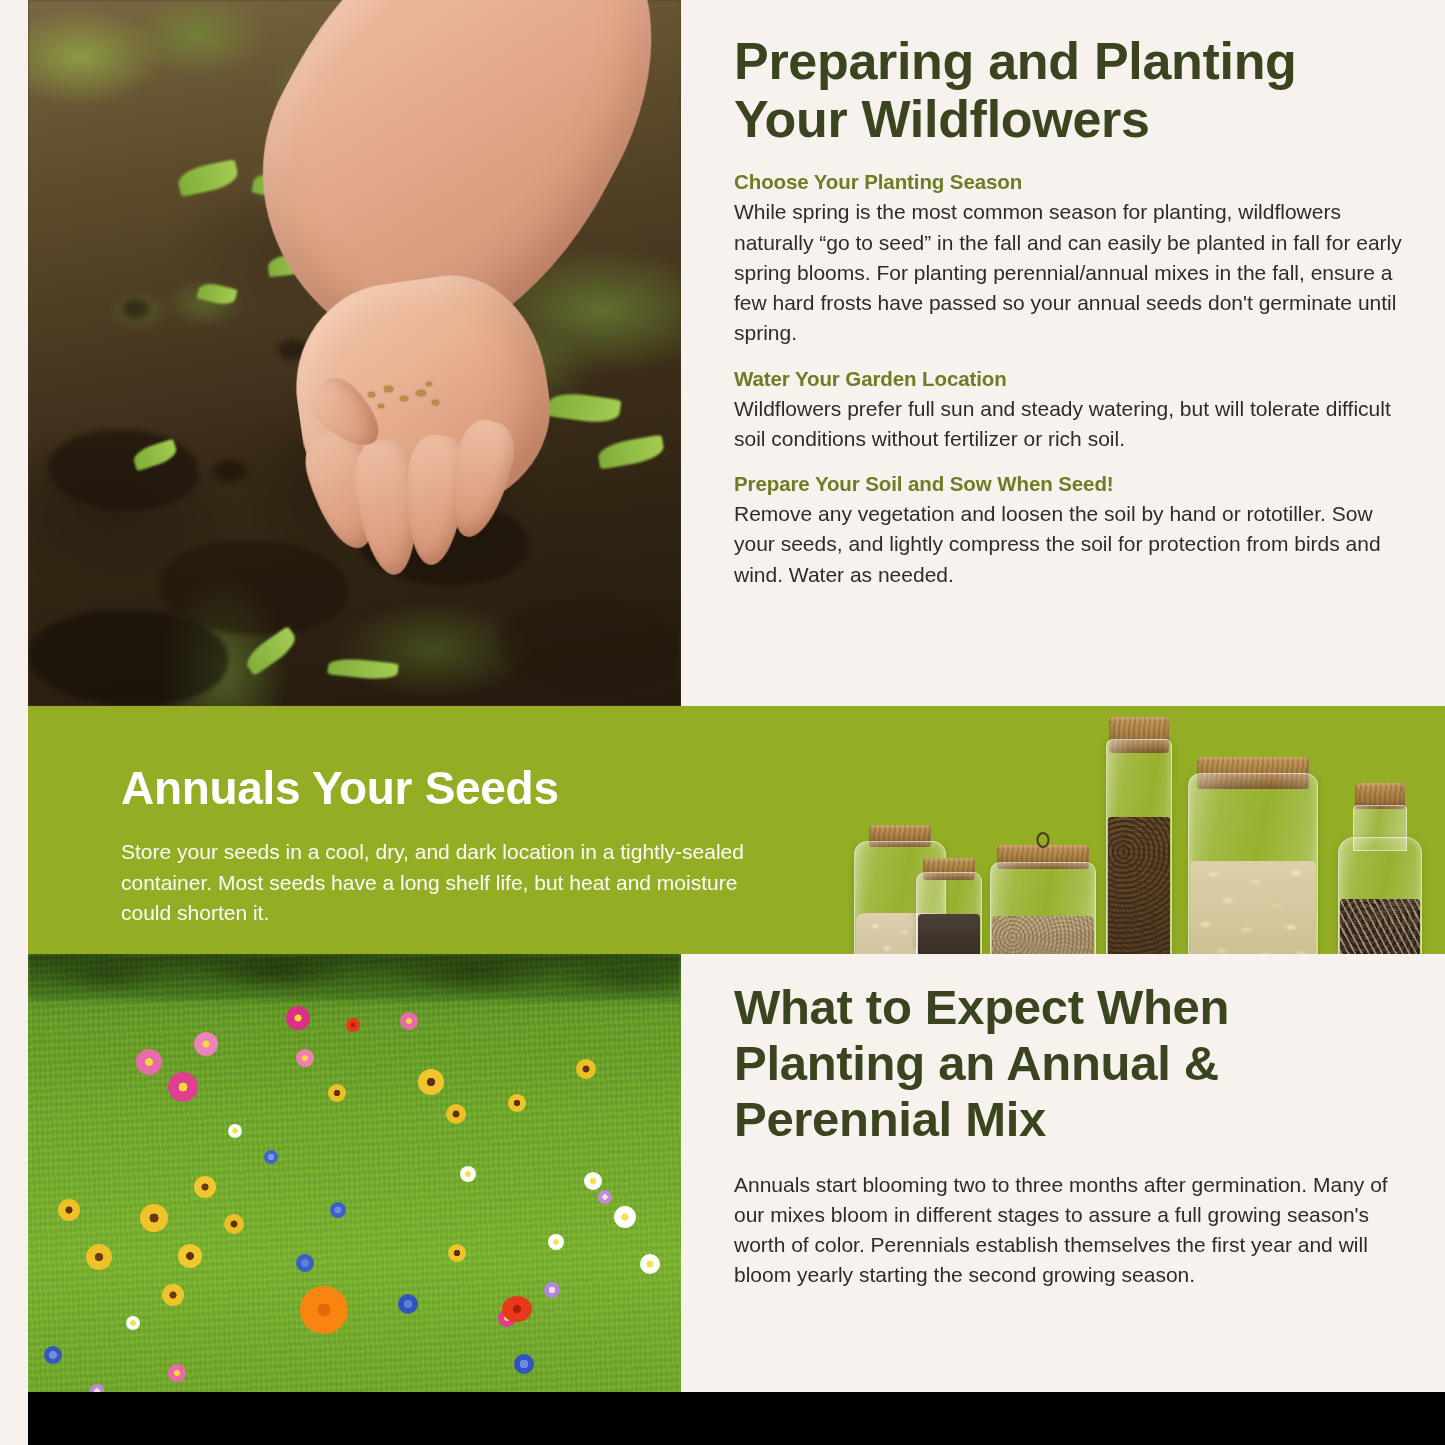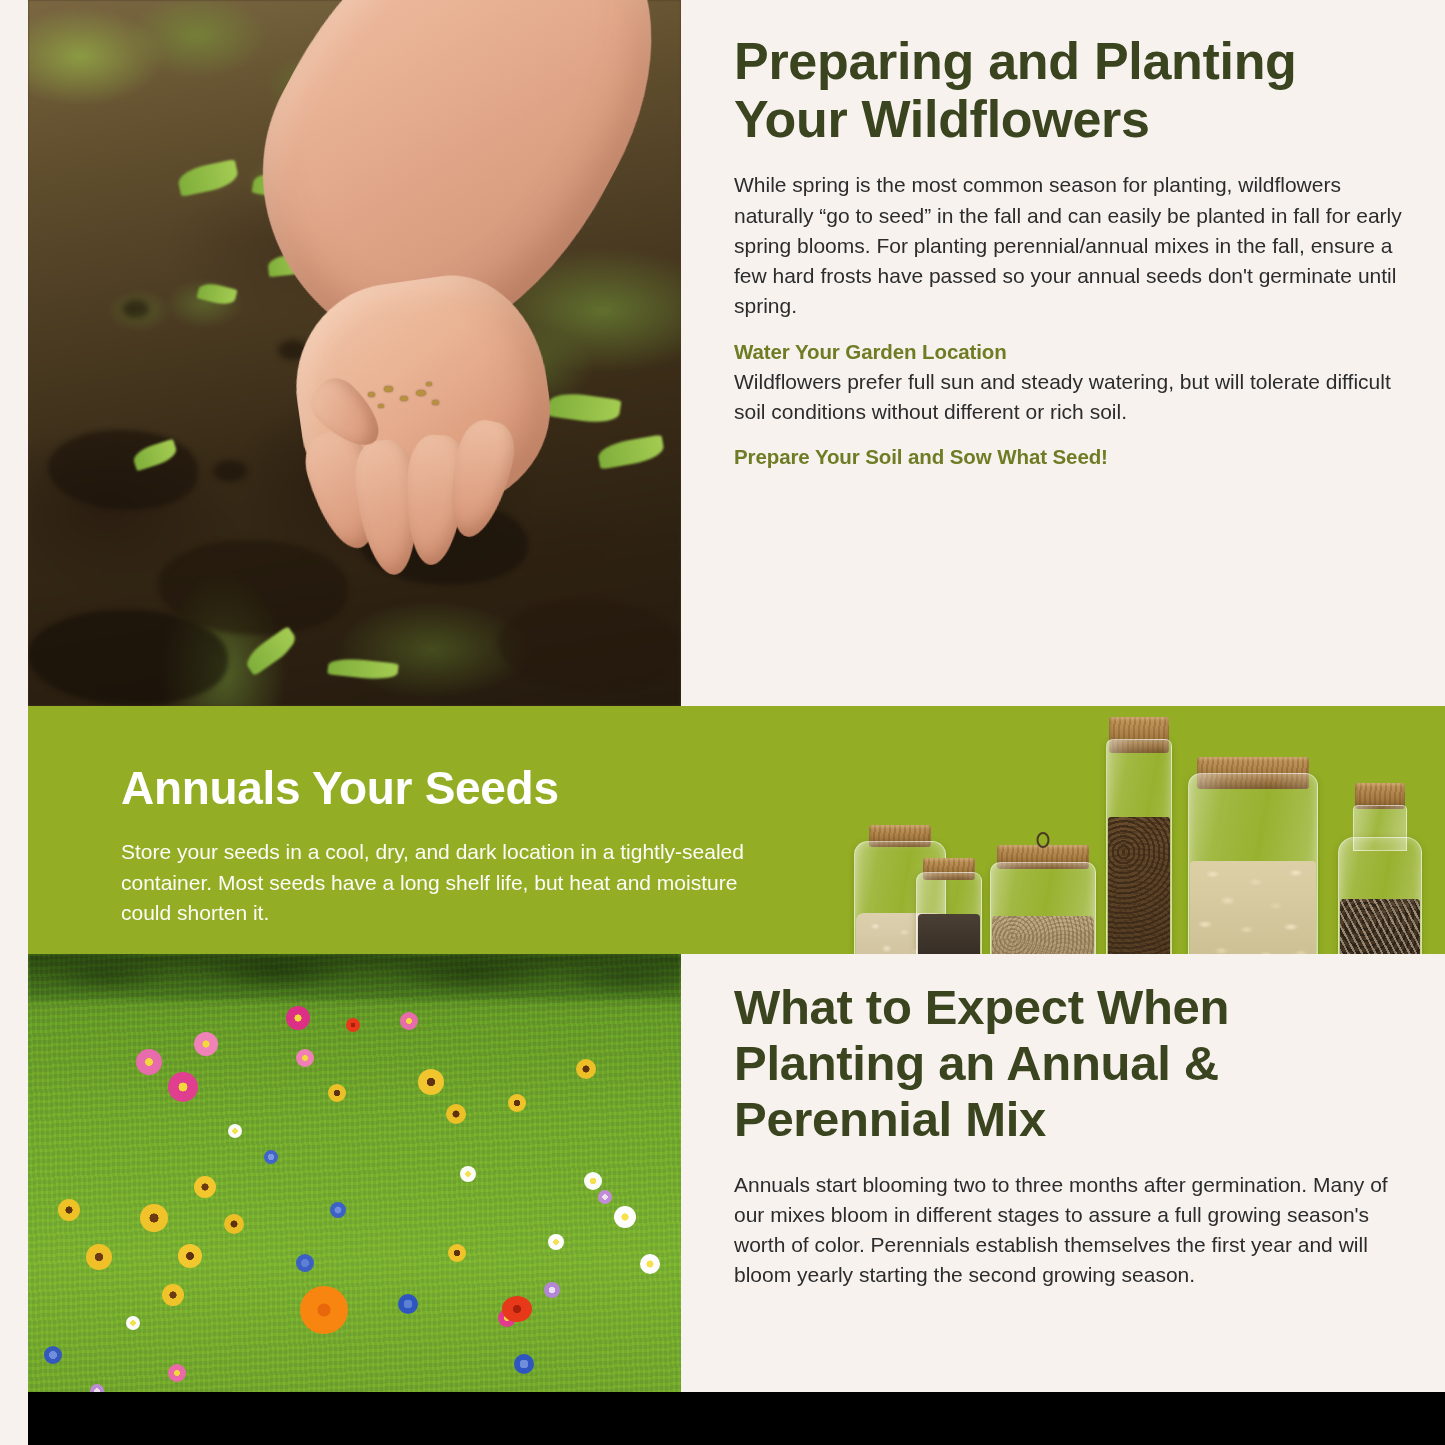--- a/index.html
+++ b/index.html
@@ -234,26 +234,28 @@
       <div class="seedsprinkle" style="left:372px; top:396px; width:8px;  height:5px;"></div>
       <div class="seedsprinkle" style="left:388px; top:390px; width:10px; height:6px;"></div>
       <div class="seedsprinkle" style="left:404px; top:400px; width:7px;  height:5px;"></div>
       <div class="seedsprinkle" style="left:350px; top:404px; width:6px;  height:4px;"></div>
       <div class="seedsprinkle" style="left:398px; top:382px; width:6px;  height:4px;"></div>
     </div>
 
     <div class="col-top-text">
       <h1 class="main-title">Preparing and Planting Your Wildflowers</h1>
 
+      <h3 class="sub-head">Choose Your Planting Season</h3>
       <p class="body-text">While spring is the most common season for planting, wildflowers naturally “go to seed” in the fall and can easily be planted in fall for early spring blooms. For planting perennial/annual mixes in the fall, ensure a few hard frosts have passed so your annual seeds don't germinate until spring.</p>
 
       <h3 class="sub-head">Water Your Garden Location</h3>
-      <p class="body-text">Wildflowers prefer full sun and steady watering, but will tolerate difficult soil conditions without different or rich soil.</p>
-
-      <h3 class="sub-head">Prepare Your Soil and Sow What Seed!</h3>
+      <p class="body-text">Wildflowers prefer full sun and steady watering, but will tolerate difficult soil conditions without fertilizer or rich soil.</p>
+
+      <h3 class="sub-head">Prepare Your Soil and Sow When Seed!</h3>
+      <p class="body-text">Remove any vegetation and loosen the soil by hand or rototiller. Sow your seeds, and lightly compress the soil for protection from birds and wind. Water as needed.</p>
     </div>
   </div>
 
   <div class="band-green">
     <div class="band-text">
       <h2 class="band-title">Annuals Your Seeds</h2>
       <p class="band-body">Store your seeds in a cool, dry, and dark location in a tightly-sealed container. Most seeds have a long shelf life, but heat and moisture could shorten it.</p>
     </div>
 
     <div class="jars">

